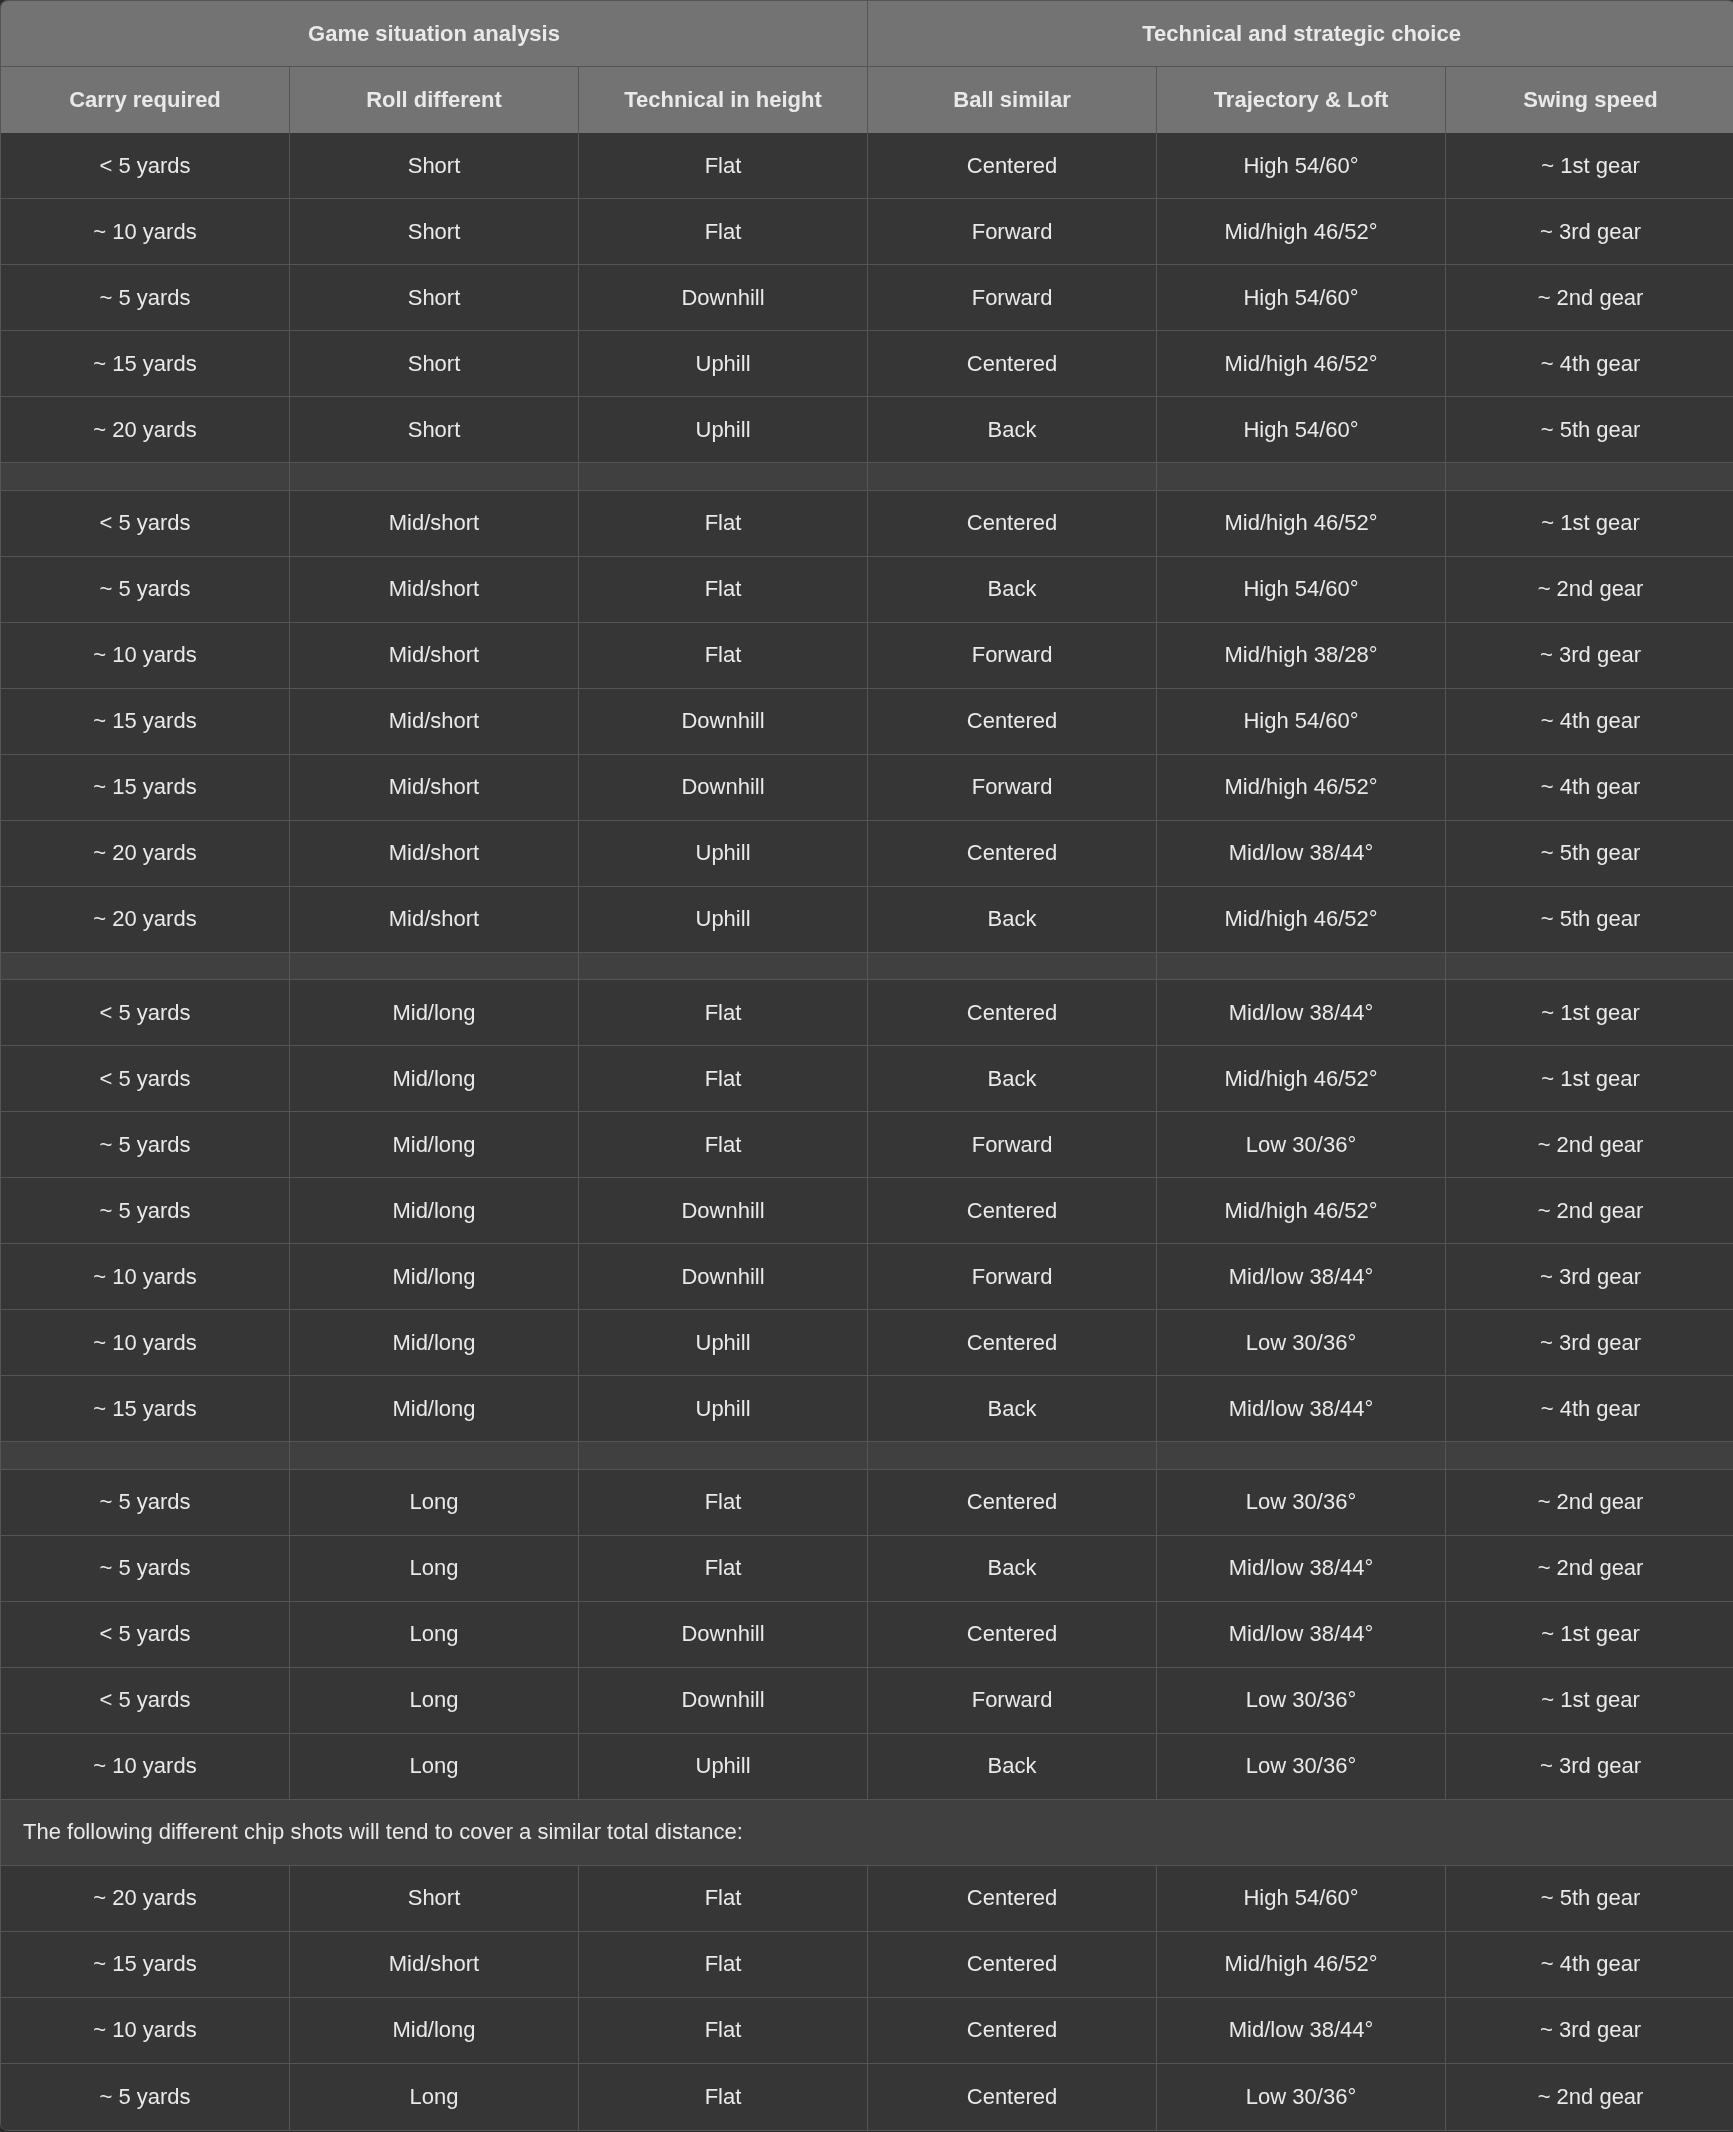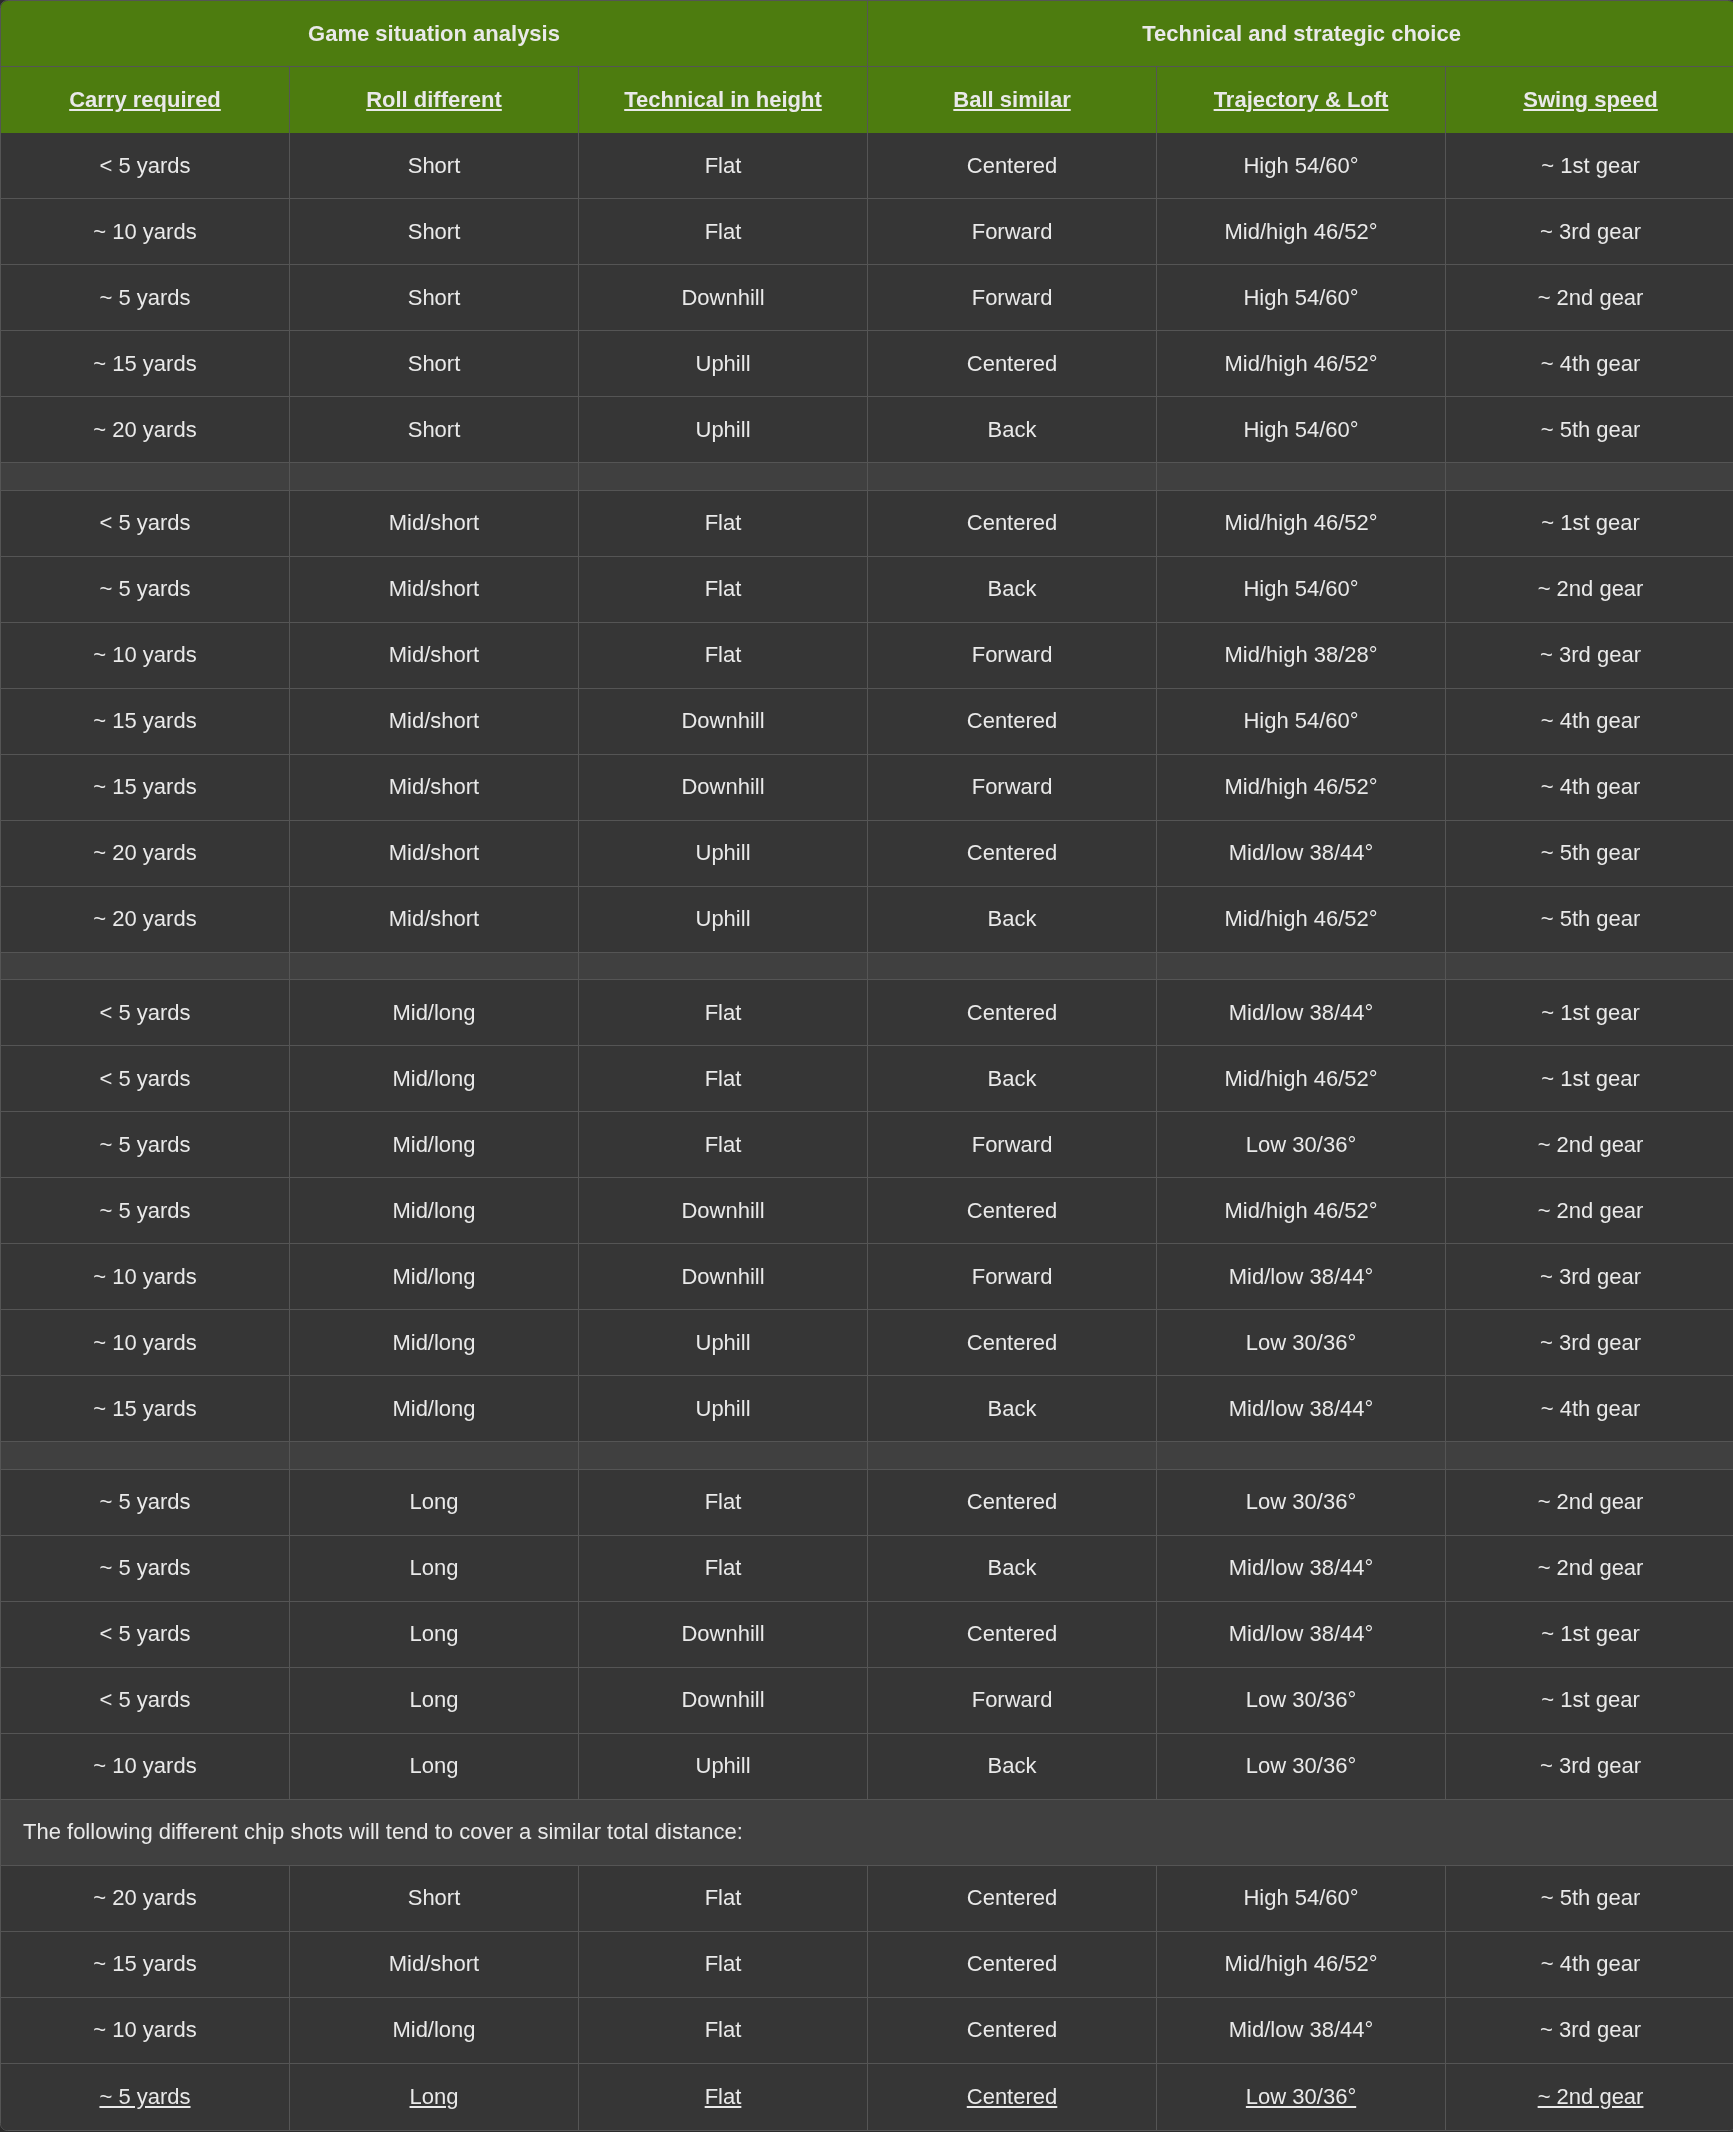--- a/index.html
+++ b/index.html
@@ -21,23 +21,23 @@
   .tbl td, .tbl th {
     border-right: 1.8px solid #555555;
     border-bottom: 1.8px solid #555555;
     text-align: center;
     vertical-align: middle;
     padding: 0;
     box-sizing: border-box;
     font-size: 22px;
   }
   .tbl tr > *:last-child { border-right: none; }
-  .tbl tr:last-child > * { border-bottom: none; text-decoration: underline; }
+  .tbl tr:last-child > * { border-bottom: none; }
   .tbl th {
-    background: #4d7c0f;
+    background: #737373;
     font-weight: bold;
     height: 66px;
   }
   .tbl td { height: 66px; background: #363636; font-weight: normal; }
   .tbl tr.spacer td { height: 27.5px; background: #404040; }
   .tbl tr.note td {
     background: #404040;
     text-align: left;
     padding-left: 22px;
     height: 66px;

